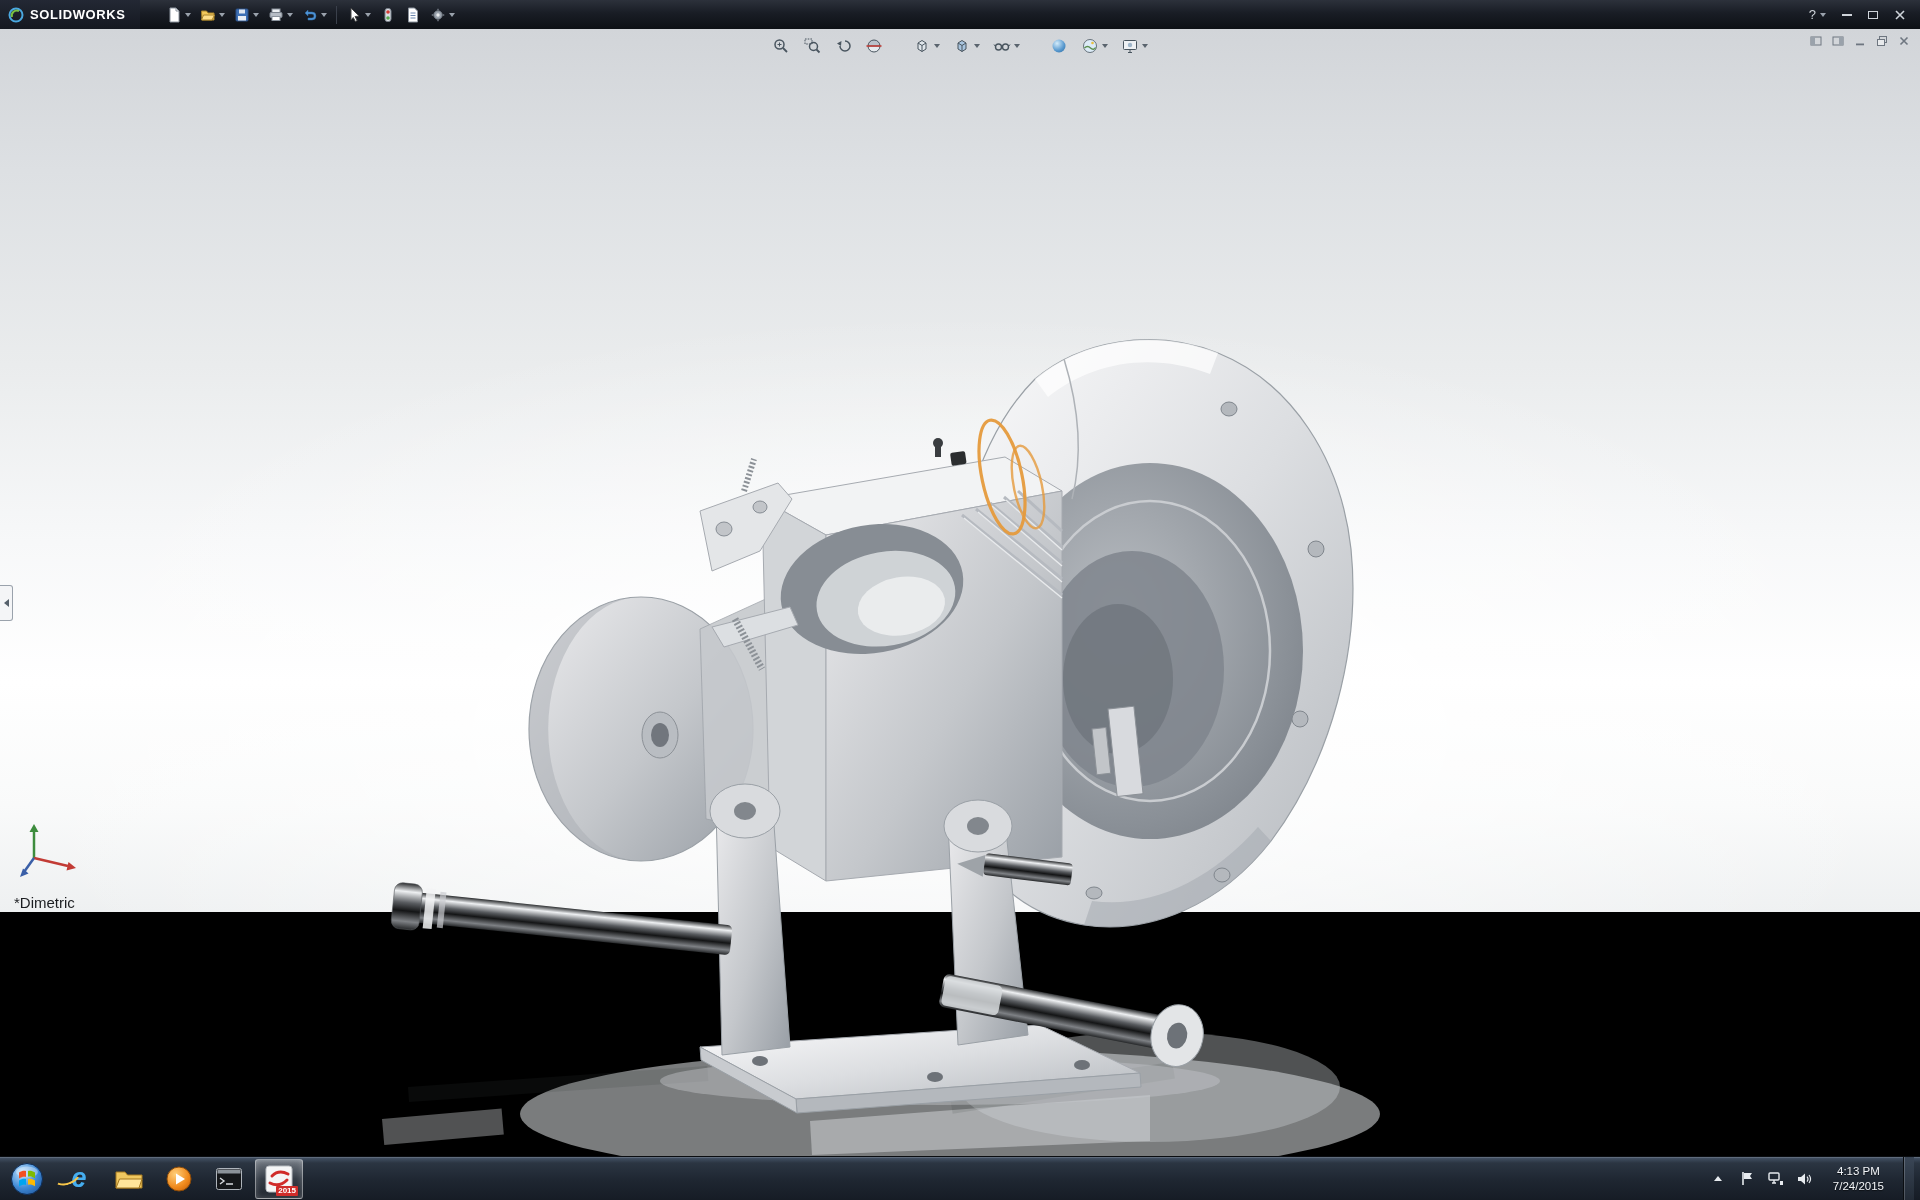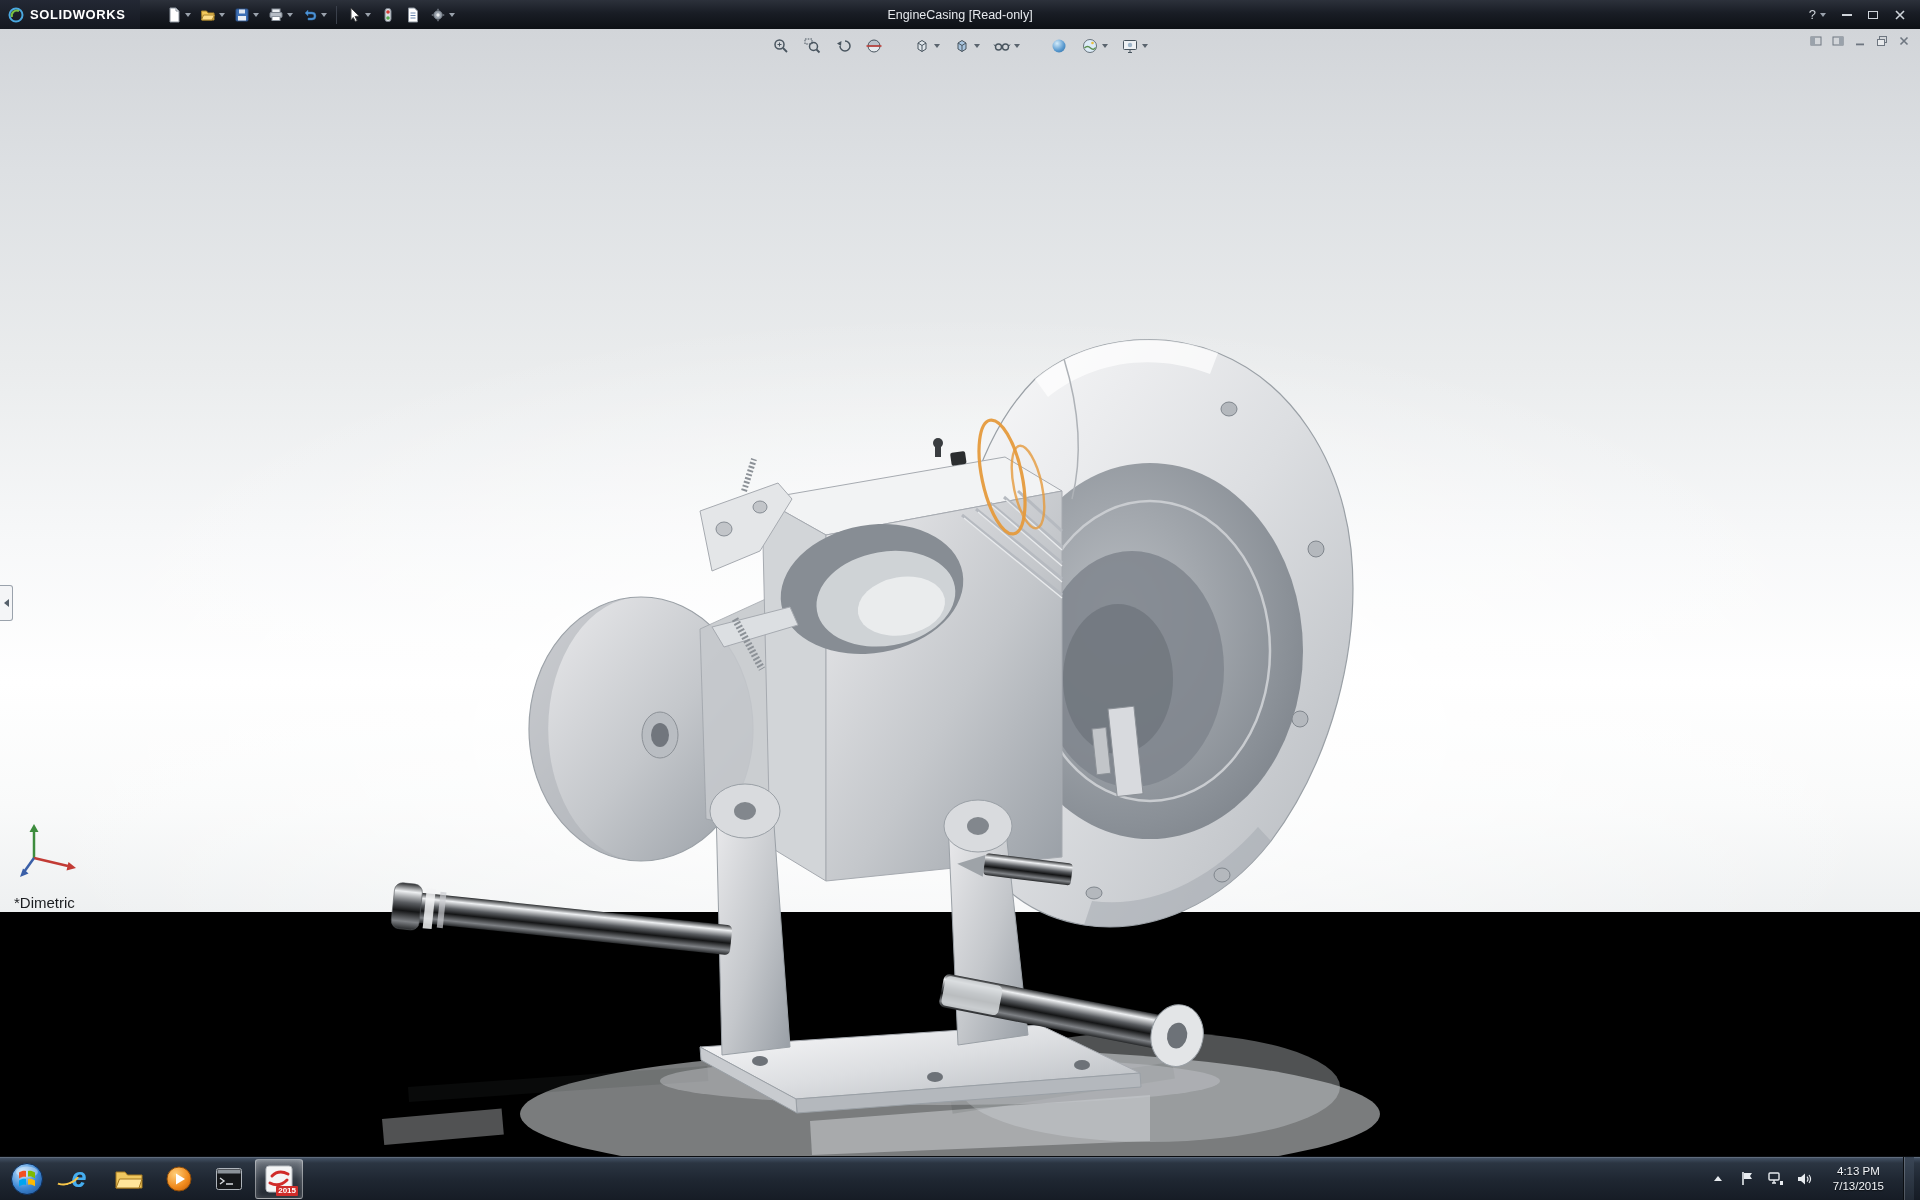--- a/index.html
+++ b/index.html
@@ -156,21 +156,20 @@
     <div class="qbtn">
       <svg class="i16" viewBox="0 0 16 16">
           <path d="M8 1.2L9 3.2H7zM8 14.8L9 12.8H7zM1.2 8L3.2 7v2zM14.8 8L12.8 7v2z" fill="#828a94"></path>
           <circle cx="8" cy="8" r="4.2" fill="#9aa2ac" stroke="#6b737d"></circle>
           <circle cx="8" cy="8" r="1.7" fill="#e8ebee"></circle>
         </svg>
       <i class="caret"></i>
     </div>
   </div>
 
-  <div class="tb-title">EngineCasing [Read-only]</div>
 
   <div class="winctl">
     <span class="winbtn">
       <span>?</span>
       <i class="caret"></i>
     </span>
     <span class="winbtn">
         <span class="wbar"></span>
       </span>
     <span class="winbtn">
@@ -540,17 +539,17 @@
         </svg>
     </span>
     <span class="trayicon">
       <svg width="15" height="14" viewBox="0 0 15 14">
           <path d="M1 5h3l4-3.5v11L4 9H1z" fill="#e7ebef"></path>
           <path d="M10 4.5a4 4 0 0 1 0 5M12 3a6.5 6.5 0 0 1 0 8" fill="none" stroke="#e7ebef" stroke-width="1.2"></path>
         </svg>
     </span>
     <div class="clock">
       <div>4:13 PM</div>
-      <div>7/13/2015</div>
+      <div>7/24/2015</div>
     </div>
     <div class="showdesk"></div>
   </div>
 </div>
 
 </body></html>

